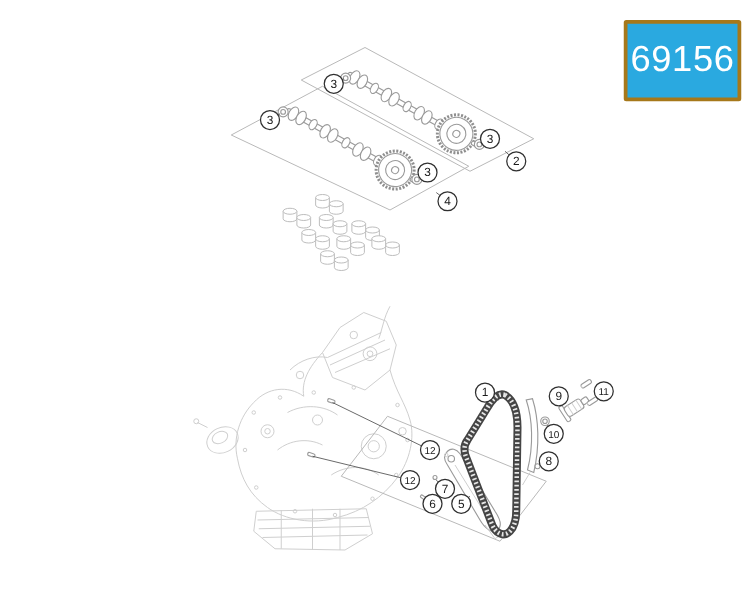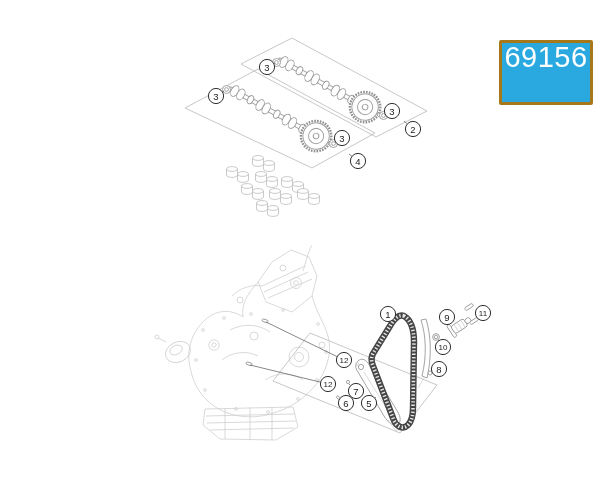--- a/index.html
+++ b/index.html
@@ -4,21 +4,21 @@
 <style>
   html,body{margin:0;padding:0;}
   body{
     width:600px;height:480px;position:relative;background:#ffffff;
     font-family:"Liberation Sans", sans-serif;overflow:hidden;
   }
   #stage{position:absolute;left:0;top:0;width:600px;height:480px;}
   .pn-box{
     position:absolute;left:499px;top:16px;width:88px;height:59px;
     background:#2aa9e0;border:3px solid #a6781a;border-radius:2px;
-    display:flex;align-items:flex-start;justify-content:center;margin-top:24px;
+    display:flex;align-items:center;justify-content:center;
   }
   .pn-box span{
     color:#ffffff;font-size:29px;font-weight:400;line-height:1;
     letter-spacing:0.5px;
   }
   svg text{font-family:"Liberation Sans", sans-serif;}
   .plate{fill:none;stroke:#b9b9b9;stroke-width:0.8;}
   .p{fill:#ffffff;stroke:#9a9a9a;stroke-width:0.9;}
   .pl{fill:#ffffff;stroke:#bdbdbd;stroke-width:0.8;}
   .eng{fill:none;stroke:#cfcfcf;stroke-width:0.8;}

